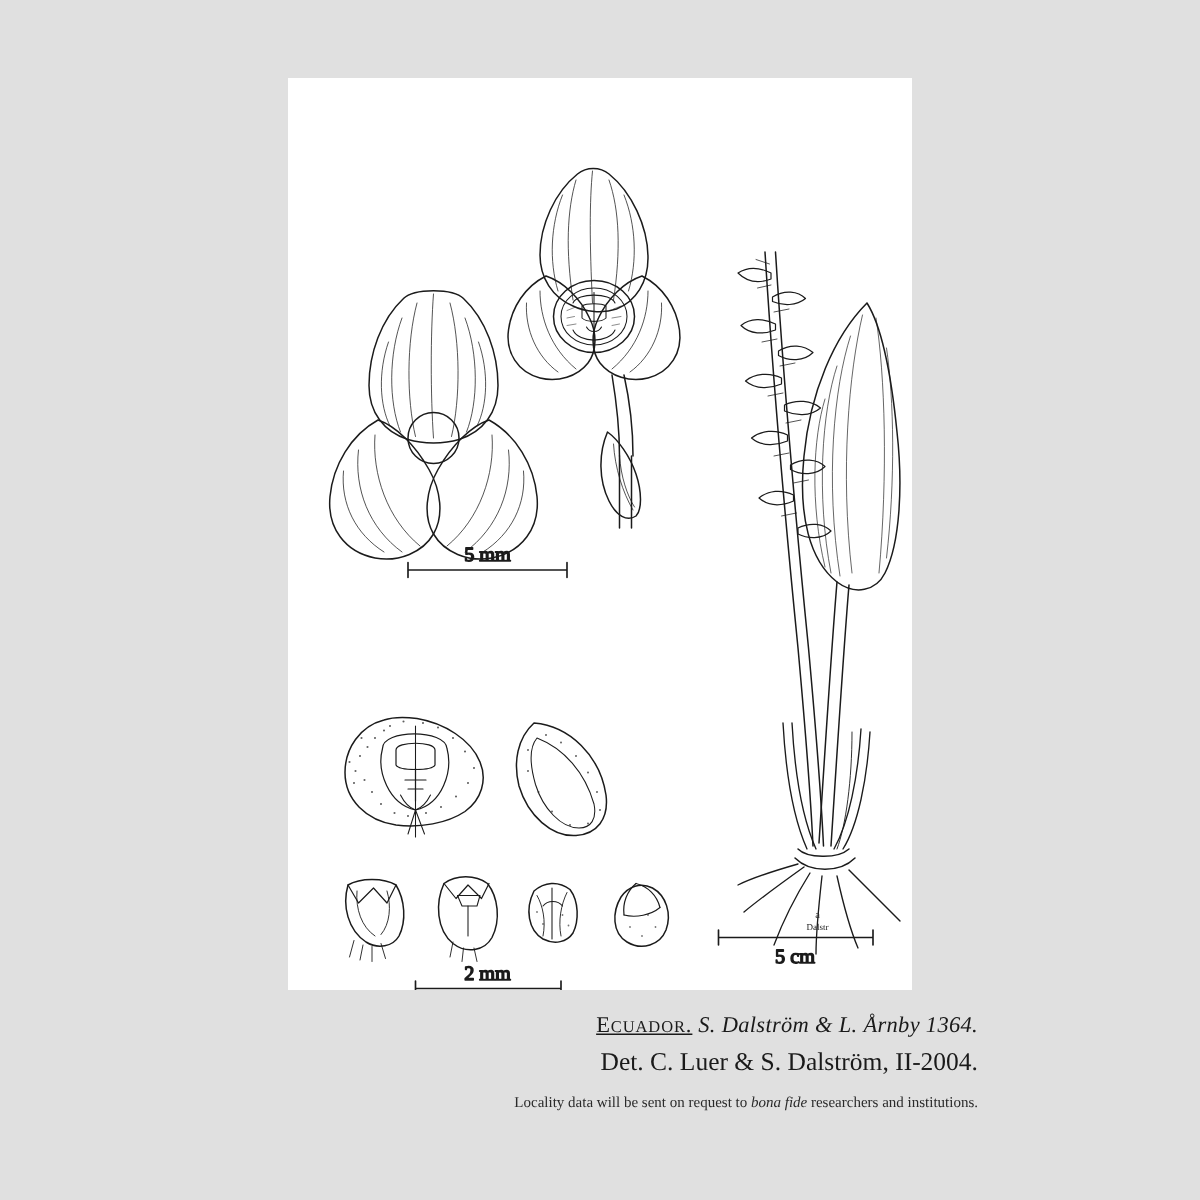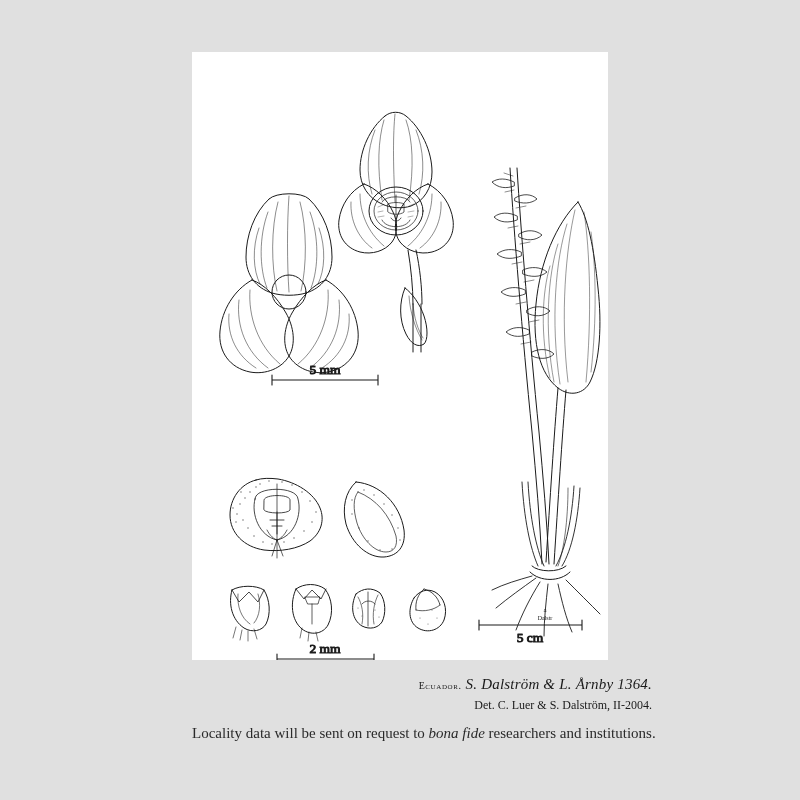--- a/index.html
+++ b/index.html
@@ -40,34 +40,35 @@
     color: #1a1a1a;
   }
   .cap-line1 {
     font-size: 15px;
     letter-spacing: 0.2px;
     margin-bottom: 5px;
     white-space: nowrap;
   }
   .cap-line1 .smallcaps {
     font-variant: small-caps;
-    font-size: 10px;
+    font-size: 15px;
     letter-spacing: 0.6px;
+    text-decoration: underline;
   }
   .cap-line1 .collector {
     font-style: italic;
     margin-top: 28px;
   }
   .cap-line2 {
-    font-size: 12px;
+    font-size: 17px;
     margin-bottom: 12px;
     white-space: nowrap;
   }
   .cap-line3 {
-    font-size: 15px;
+    font-size: 10px;
     color: #2a2a2a;
     white-space: nowrap;
   }
   .cap-line3 .bonafide {
     font-style: italic;
   }
   .scale-label {
     font-family: "Liberation Serif", serif;
     font-size: 13.5px;
     fill: #111111;

